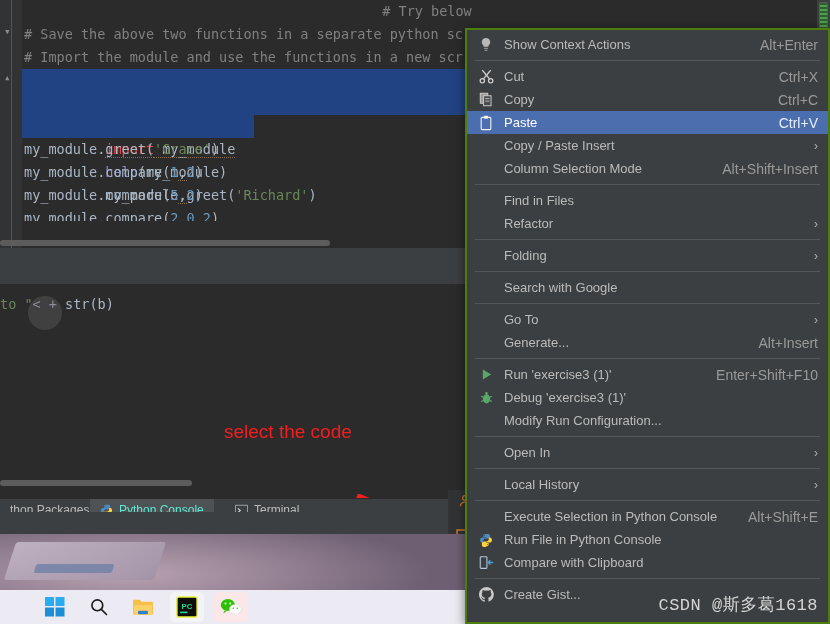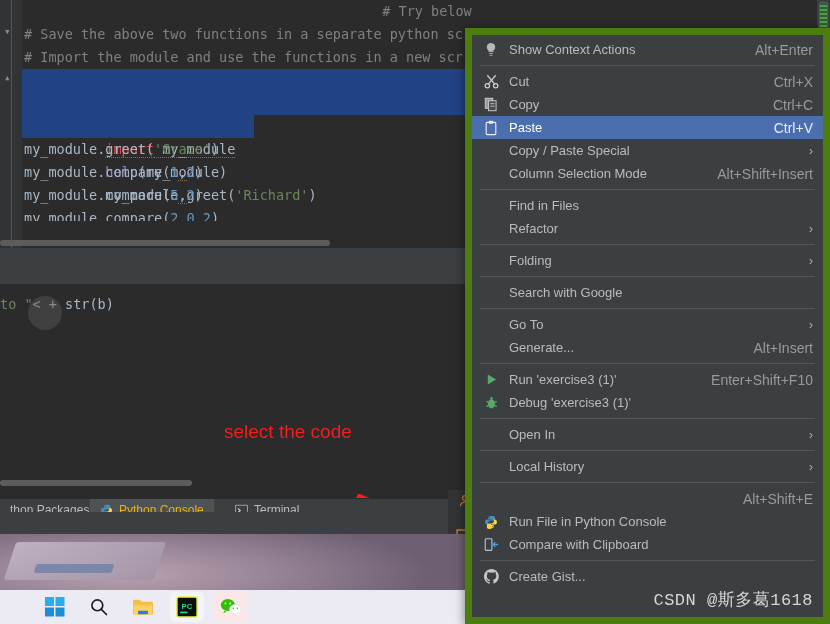--- a/index.html
+++ b/index.html
@@ -89,21 +89,21 @@
   
   .tabbar {
     position:absolute; left:0; top:490px; width:830px; height:22px; background:#3c3f41;
     border-top:1px solid #2b2b2b;
     margin-top:8px;
   }
   .tab {
     position:absolute; top:0; height:22px; display:flex; align-items:center; gap:6px;
     padding:0 10px; color:#bbbbbb; font-size:12px;
   }
-  .tab.active { background:#4e5254; color:#eab308; }
+  .tab.active { background:#4e5254; color:#5eead4; }
   .statusbar {
     position:absolute; left:0; top:512px; width:830px; height:22px; background:#3c3f41;
     color:#bbbbbb; font-size:12px;
   }
   .status-pos { position:absolute; right:64px; top:3px; }
 
   
   .right-strip {
     position:absolute; left:448px; top:490px; width:34px; height:100px; background:#313335;
   }
@@ -133,21 +133,21 @@
   }
   .tb-item {
     width:34px; height:30px; border-radius:5px; display:flex; align-items:center; justify-content:center;
   }
   .tb-item.hl { background:#f4f4f8; }
   .tb-item.wechat-bg { background:#fbe7e7; }
 
   
   .ctx {
     position:absolute; left:465px; top:28px; width:365px; height:596px;
-    background:#3c3f41; border:7px solid #4d7c0f;
+    background:#3c3f41; border:2px solid #4d7c0f;
     color:#bbbbbb; font-size:13px;
     box-shadow:0 2px 10px rgba(0,0,0,.5);
     overflow:hidden;
   }
   .mi {
     position:relative; display:flex; align-items:center; height:23px;
     padding-left:37px; padding-right:10px; cursor:default; white-space:nowrap;
   }
   .mi.sel { background:#4b6eaf; color:#ffffff; }
   .mi .label { flex:0 0 auto; }
@@ -382,21 +382,21 @@
         <svg width="14" height="16" viewBox="0 0 16 18">
           <rect x="2.5" y="2.5" width="11" height="14" rx="1.2" fill="none" stroke="#f0f0f0" stroke-width="1.3"></rect>
           <rect x="5.5" y="0.8" width="5" height="3.2" rx="1" fill="#f0f0f0"></rect>
         </svg>
       </span>
       <span class="label">Paste</span>
       <span class="accel">Ctrl+V</span>
     </div>
 
     <div class="mi">
-      <span class="label">Copy / Paste Special</span>
+      <span class="label">Copy / Paste Insert</span>
       <span class="chev">›</span>
     </div>
 
     <div class="mi">
       <span class="label">Column Selection Mode</span>
       <span class="accel">Alt+Shift+Insert</span>
     </div>
 
     <div class="msep"></div>
 
@@ -449,38 +449,42 @@
           <ellipse cx="7" cy="9" rx="4.2" ry="5.2" fill="#59a869"></ellipse>
           <rect x="5.6" y="1" width="2.8" height="3" rx="1.2" fill="#59a869"></rect>
           <line x1="1" y1="6" x2="3" y2="7" stroke="#59a869" stroke-width="1.3"></line>
           <line x1="13" y1="6" x2="11" y2="7" stroke="#59a869" stroke-width="1.3"></line>
           <line x1="1" y1="12" x2="3" y2="11" stroke="#59a869" stroke-width="1.3"></line>
           <line x1="13" y1="12" x2="11" y2="11" stroke="#59a869" stroke-width="1.3"></line>
         </svg>
       </span>
       <span class="label">Debug 'exercise3 (1)'</span>
     </div>
+    <div class="mi">
+      <span class="label">Modify Run Configuration...</span>
+    </div>
 
     <div class="msep"></div>
 
     <div class="mi">
       <span class="label">Open In</span>
       <span class="chev">›</span>
     </div>
 
     <div class="msep"></div>
 
     <div class="mi">
       <span class="label">Local History</span>
       <span class="chev">›</span>
     </div>
 
     <div class="msep"></div>
 
     <div class="mi">
+      <span class="label">Execute Selection in Python Console</span>
       <span class="accel">Alt+Shift+E</span>
     </div>
     <div class="mi">
       <span class="ico">
         <svg width="14" height="14" viewBox="0 0 24 24">
           <path d="M11.8 1.5c-2.6 0-4.4.9-4.4 3v2.4h4.6v.7H5.6c-2.1 0-3.8 1.3-3.8 4.4s1.6 4.5 3.7 4.5h1.6v-2.7c0-2.3 2-4.2 4.3-4.2h4.4c1.8 0 3.2-1.5 3.2-3.3V4.5c0-1.8-1.5-3-3.3-3h-3.9zM9.3 3.3c.5 0 .9.4.9.9s-.4.9-.9.9-.9-.4-.9-.9.4-.9.9-.9z" fill="#4b8bbe"></path>
           <path d="M12.2 22.5c2.6 0 4.4-.9 4.4-3v-2.4H12v-.7h6.4c2.1 0 3.8-1.3 3.8-4.4s-1.6-4.5-3.7-4.5h-1.6v2.7c0 2.3-2 4.2-4.3 4.2H8.2C6.4 14.4 5 15.9 5 17.7v3.3c0 1.8 1.5 3 3.3 3h3.9zM14.7 20.7c-.5 0-.9-.4-.9-.9s.4-.9.9-.9.9.4.9.9-.4.9-.9.9z" fill="#ffd43b"></path>
         </svg>
       </span>
       <span class="label">Run File in Python Console</span>

